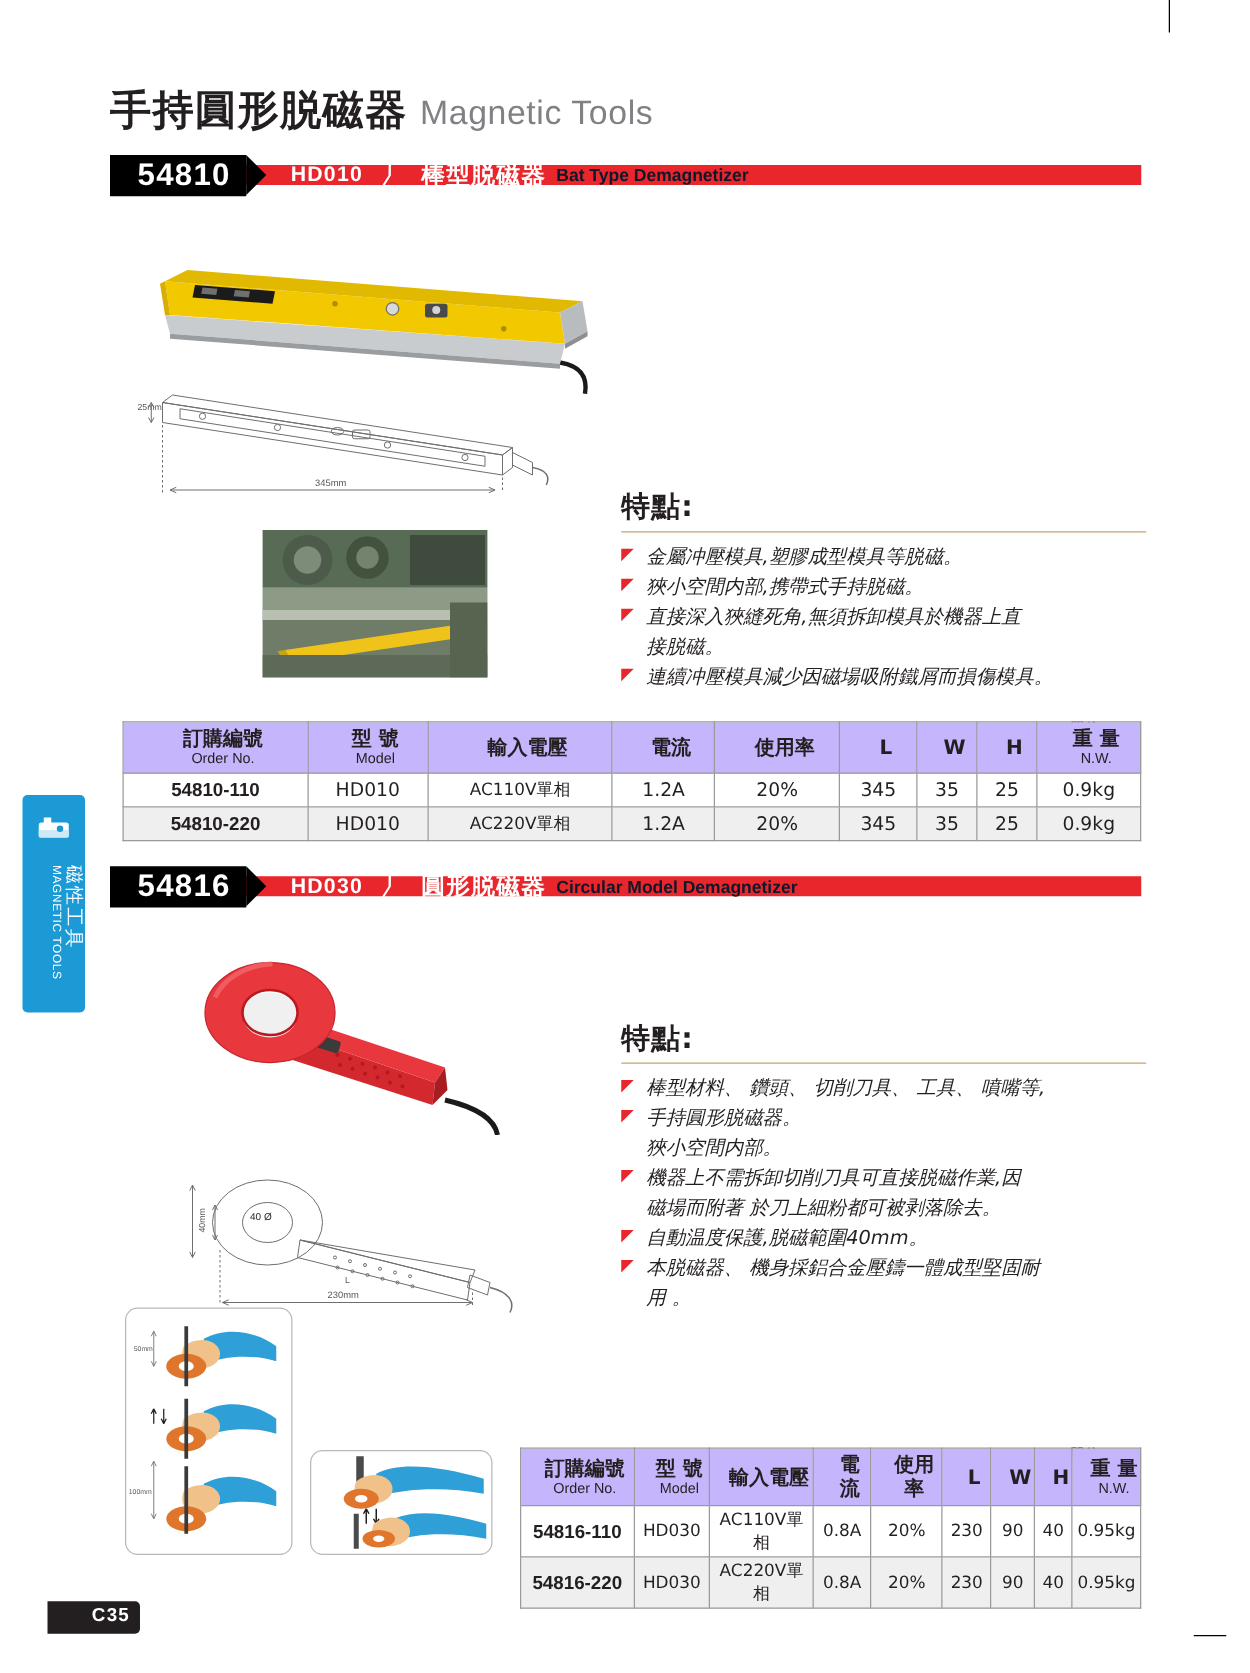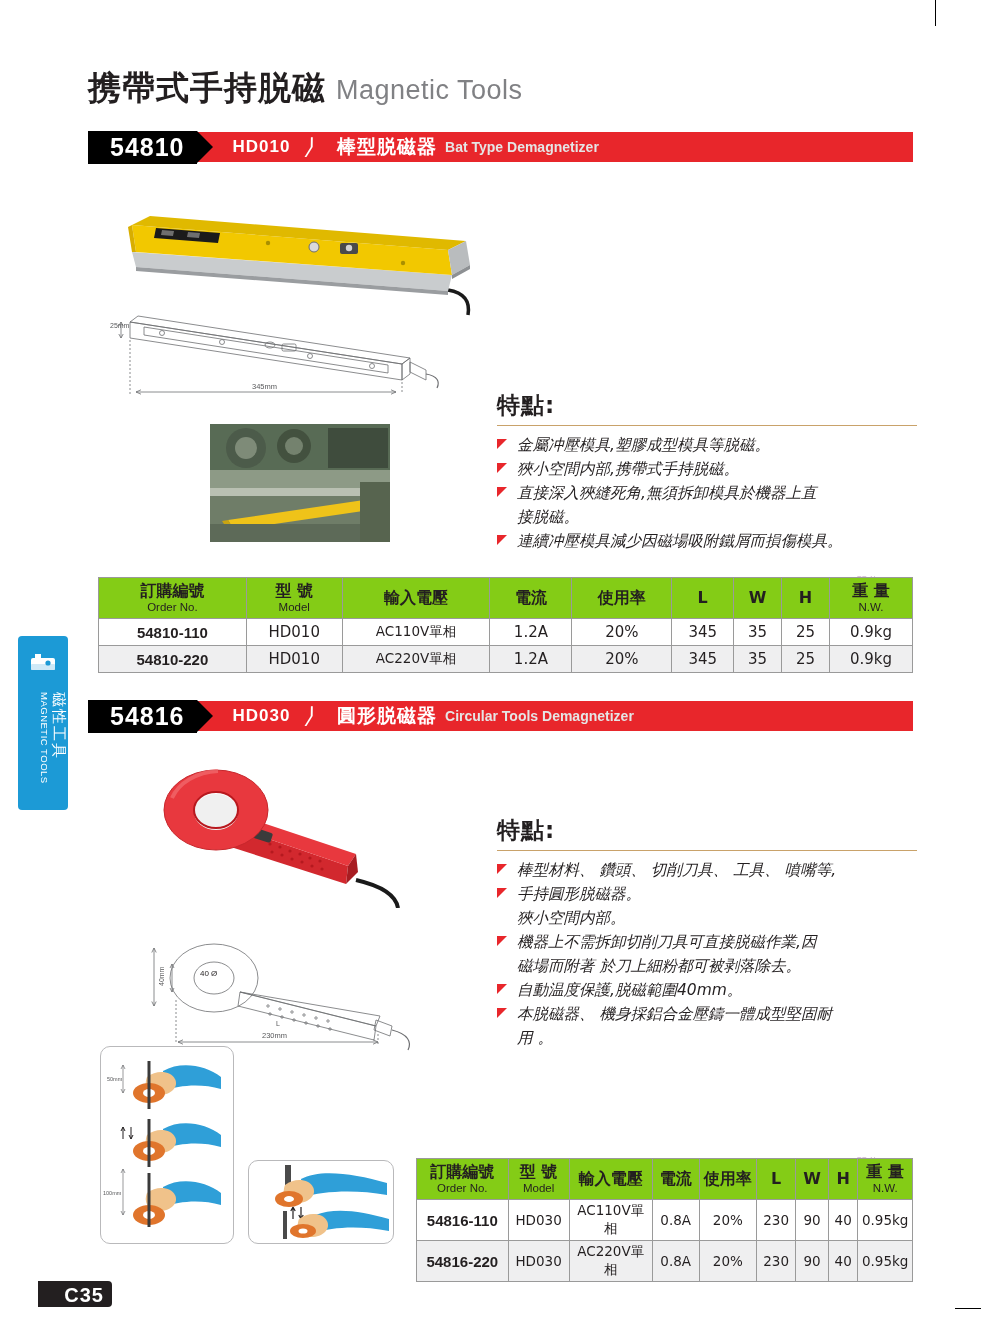--- a/index.html
+++ b/index.html
@@ -47,21 +47,21 @@
     font-size: 27px;
     font-weight: normal;
     color: #808184;
     margin-left: 10px;
     letter-spacing: 0.5px;
   }
 
   
   .banner {
     position: absolute;
-    height: 30px;
+    height: 16px;
     left: 88px;
     width: 825px;
     background: #e8262b;
     display: flex;
     align-items: center;
   }
   .banner .blk {
     background: #000000;
     color: #ffffff;
     height: 33px;
@@ -103,21 +103,21 @@
   .banner .name-cn {
     font-family: "DejaVu Sans", sans-serif;
     color: #ffffff;
     font-size: 19px;
     font-weight: bold;
     margin-left: 22px;
     letter-spacing: 1px;
     text-align: right;
   }
   .banner .name-en {
-    color: #e5e5e5;
+    color: #0f172a;
     font-size: 14px;
     font-weight: bold;
     margin-left: 8px;
   }
 
   
   .features { position: absolute; }
   .features .f-title {
     font-family: "DejaVu Sans", sans-serif;
     font-size: 23px;
@@ -168,22 +168,22 @@
     position: absolute;
     border-collapse: collapse;
     font-family: "DejaVu Sans", sans-serif;
   }
   table.spec th, table.spec td {
     border: 1px solid #9a9a9a;
     text-align: center;
     vertical-align: middle;
   }
   table.spec thead th {
-    background: #84cc16;
-    padding: 3px 2px 4px 2px;
+    background: #c4b5fd;
+    padding: 3px 2px 4px 14px;
     font-weight: bold;
   }
   table.spec thead th .cn {
     display: block;
     font-size: 16px;
     font-weight: bold;
     line-height: 19px;
   }
   table.spec thead th .en {
     display: block;
@@ -266,21 +266,21 @@
     height: 26px;
     background: #231f20;
     border-radius: 0 4px 4px 0;
   }
   .footer-tab .pg {
     position: absolute;
     right: 8px;
     top: 3px;
     color: #ffffff;
     font-family: "Liberation Sans", sans-serif;
-    font-size: 20px;
+    font-size: 15px;
     font-weight: bold;
     letter-spacing: 1px;
   }
 
   
   .img-box { position: absolute; }
 
   .photo-frame {
     position: absolute;
     border: 1px solid #b9b9bb;
@@ -292,21 +292,21 @@
 </style>
 </head>
 <body>
 
 <div class="page">
 
   <div class="crop-mark cm-v" style="left:935px; top:0;"></div>
   <div class="crop-mark cm-h" style="left:955px; top:1308px;"></div>
 
   <div class="page-title">
-    <span class="cn">携帶式手持脱磁</span><span class="en">Magnetic Tools</span>
+    <span class="cn">手持圓形脱磁器</span><span class="en">Magnetic Tools</span>
   </div>
 
   <div class="banner" style="top:132px;">
     <div class="blk">54810</div>
     <div class="model">HD010</div>
     <div class="sep">⟩</div>
     <div class="name-cn">棒型脱磁器</div>
     <div class="name-en">Bat Type Demagnetizer</div>
   </div>
 
@@ -492,21 +492,21 @@
       <span class="tab-cn">磁性工具</span>
       <span class="tab-en">MAGNETIC TOOLS</span>
     </div>
   </div>
 
   <div class="banner" style="top:701px;">
     <div class="blk">54816</div>
     <div class="model">HD030</div>
     <div class="sep">⟩</div>
     <div class="name-cn">圓形脱磁器</div>
-    <div class="name-en">Circular Tools Demagnetizer</div>
+    <div class="name-en">Circular Model Demagnetizer</div>
   </div>
 
   <div class="img-box" style="left:160px; top:768px;">
     <svg width="250" height="140" viewBox="0 0 250 140">
 
       <path d="M196 112 C222 118 236 128 238 140" stroke="#1a1a1a" stroke-width="4" fill="none"></path>
 
       <polygon points="76,60 188,98 186,116 74,80" fill="#d2282e"></polygon>
       <polygon points="76,46 196,86 188,98 76,60" fill="#e8383e"></polygon>
       <polygon points="186,116 188,98 196,86 198,104" fill="#a81d22"></polygon>

